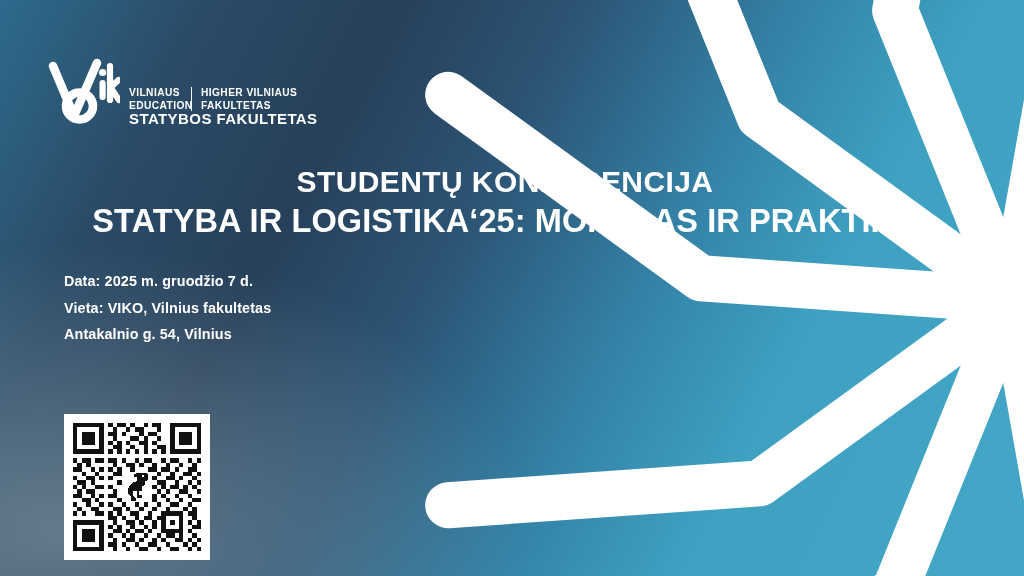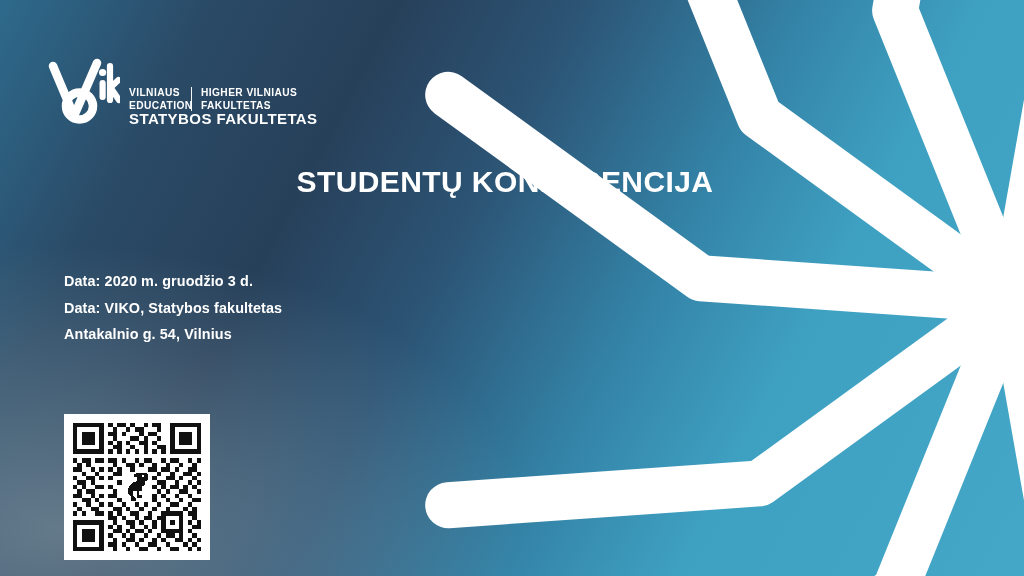--- a/index.html
+++ b/index.html
@@ -206,25 +206,26 @@
           <span class="logo-line">HIGHER VILNIAUS</span>
           <span class="logo-line">FAKULTETAS</span>
         </div>
       </div>
       <span class="logo-faculty">STATYBOS FAKULTETAS</span>
     </div>
   </div>
 
   <div class="titles">
     <div class="title-line1">STUDENTŲ KONFERENCIJA</div>
+    <div class="title-line2">STATYBA IR LOGISTIKA‘25: MOKSLAS IR PRAKTIKA</div>
   </div>
 
   <div class="details">
-    <div class="detail-line">Data: 2020 m. gruodžio 3 d.</div>
-    <div class="detail-line">Data: VIKO, Statybos fakultetas</div>
+    <div class="detail-line">Data: 2025 m. gruodžio 7 d.</div>
+    <div class="detail-line">Vieta: VIKO, Vilnius fakultetas</div>
     <div class="detail-line">Antakalnio g. 54, Vilnius</div>
   </div>
 
   <div class="qr-frame">
     <svg viewBox="0 0 29 29" shape-rendering="crispEdges" aria-hidden="true">
       <rect width="29" height="29" fill="#ffffff"></rect>
       <g fill="#111111">
 
         <rect x="0" y="0" width="7" height="1"></rect>
           <rect x="0" y="6" width="7" height="1"></rect>

